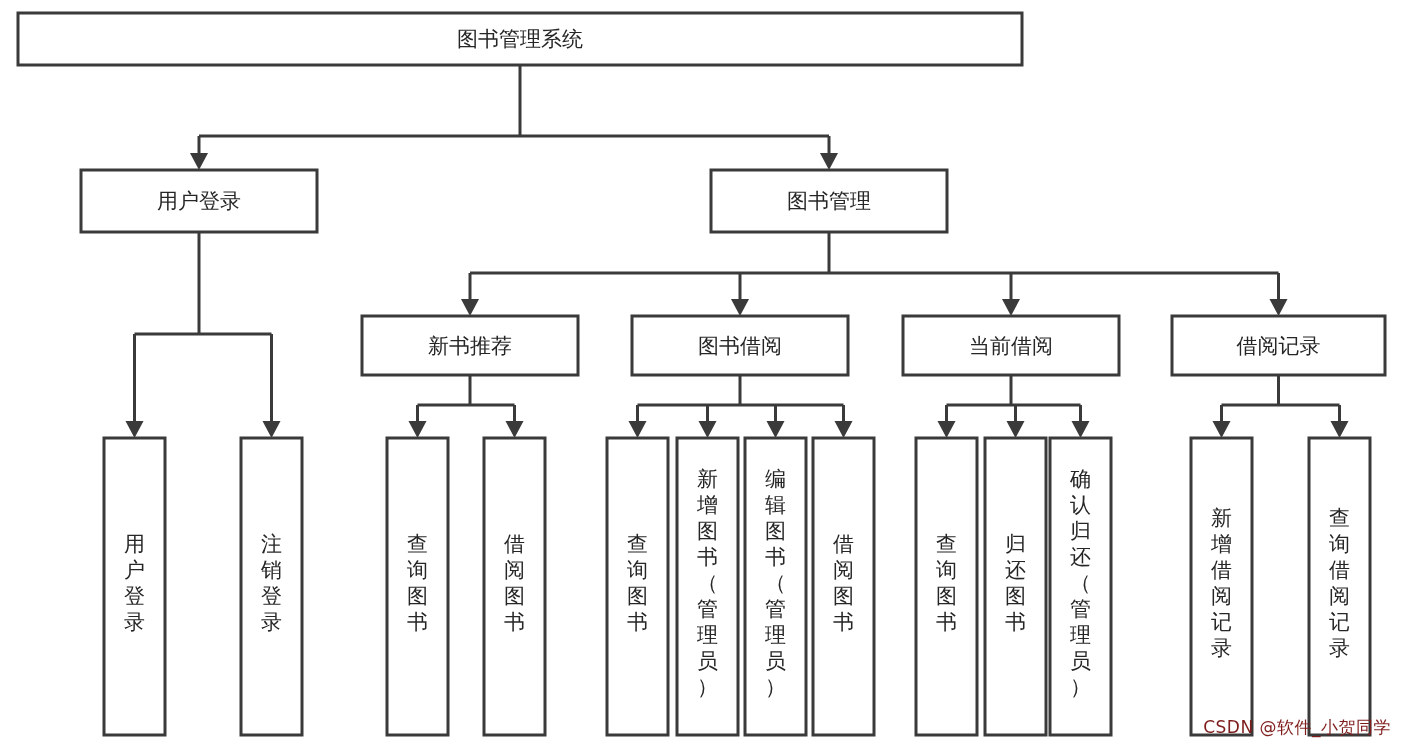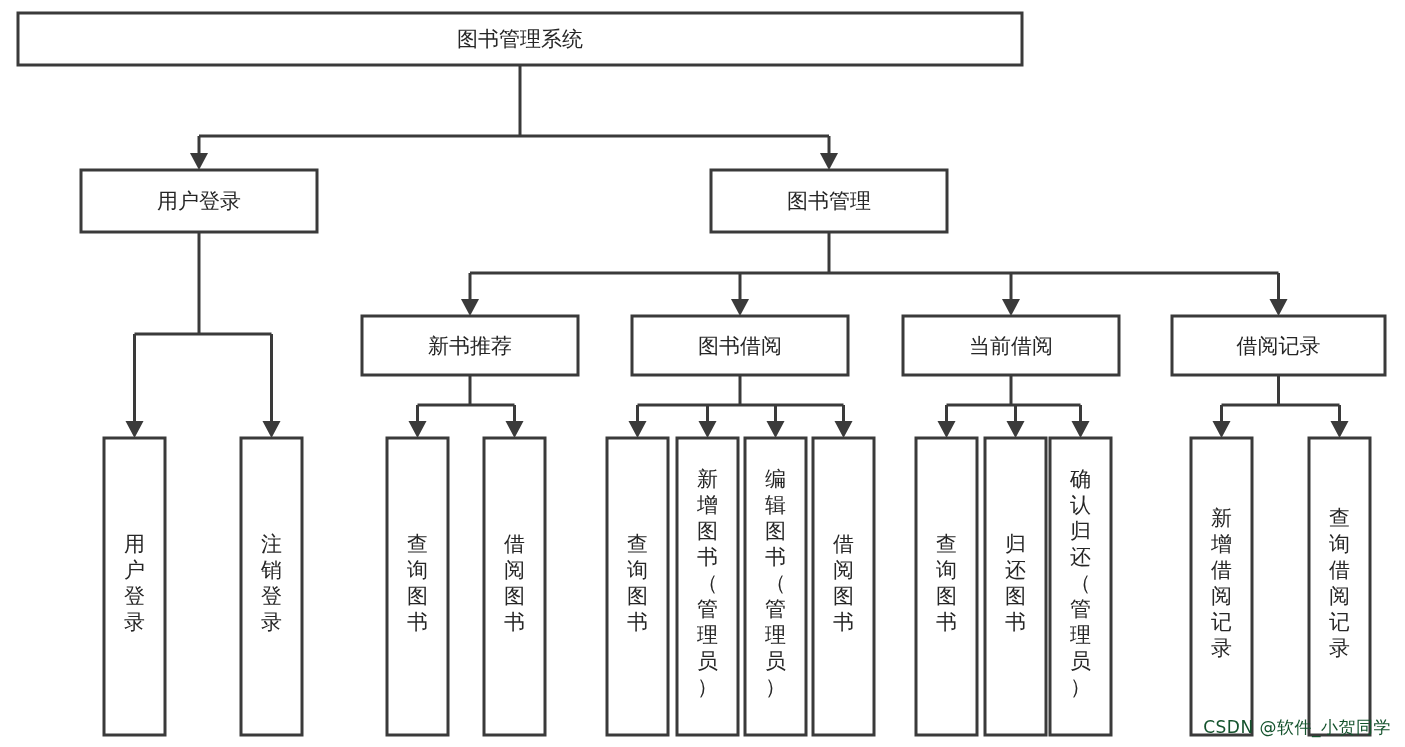--- a/index.html
+++ b/index.html
@@ -56,21 +56,21 @@
     font-size: 21px;
     fill: #262626;
     text-anchor: middle;
   }
   .watermark-text {
     position: absolute;
     right: 14px;
     bottom: 8px;
     font-family: "DejaVu Sans", "Liberation Sans", sans-serif;
     font-size: 17px;
-    color: #14532d;
+    color: #7f1d1d;
     white-space: nowrap;
     user-select: none;
     letter-spacing: 0.5px;
   }
 </style>
 </head>
 <body>
 
 <div id="diagram-root">
 

